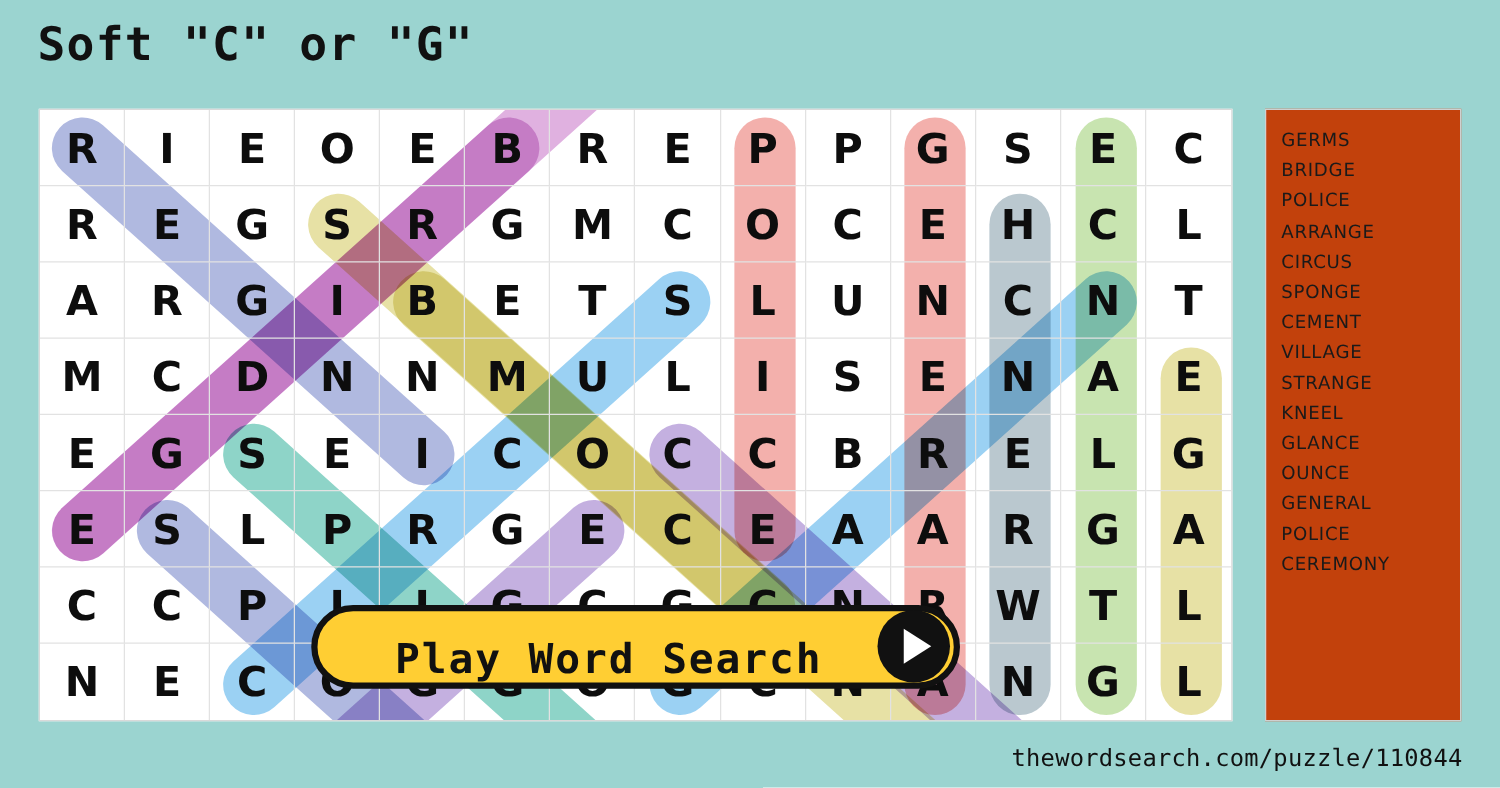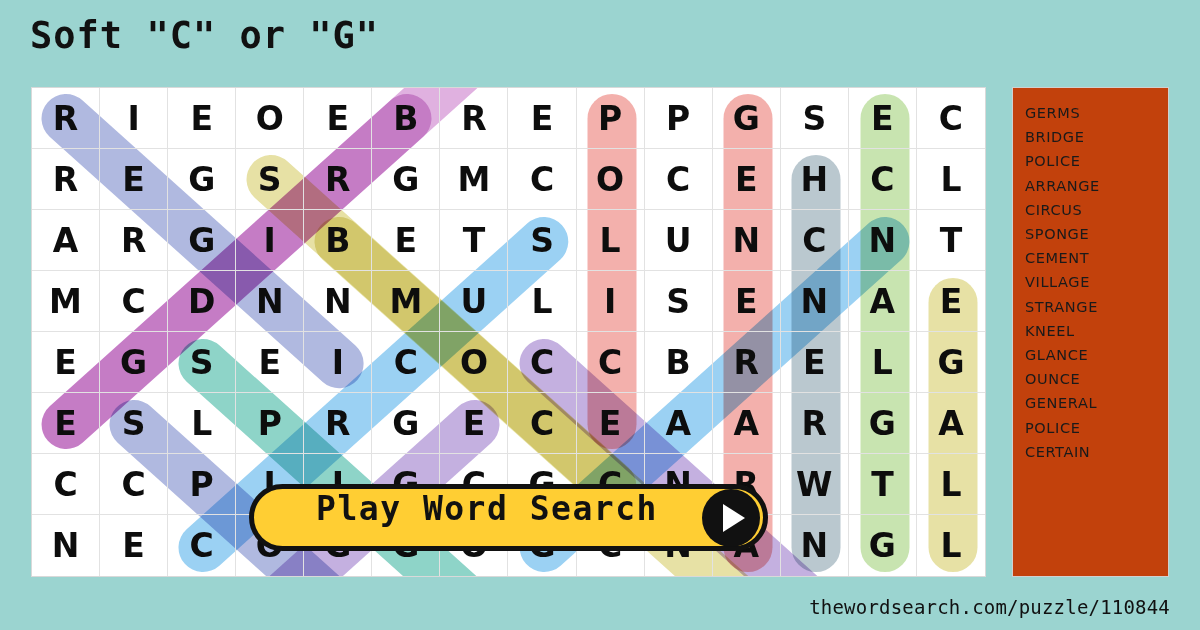--- a/index.html
+++ b/index.html
@@ -85,21 +85,21 @@
 
   
   #play-button{
     position:absolute;
     left:249px; top:484px;
     width:519px; height:67px;
     background:#FFCE33;
     border:5px solid #111111;
     border-radius:999px;
     box-sizing:border-box;
-    display:flex;align-items:flex-start;
+    display:flex;align-items:flex-end;
     z-index:10;
     cursor:pointer;
   }
   #play-label{
     flex:1;
     text-align:center;
     font-family:"DejaVu Sans Mono","Liberation Mono",monospace;
     font-size:33px;
     font-weight:bold;
     color:#111111;
@@ -285,21 +285,21 @@
     <div class="word-item">CIRCUS</div>
     <div class="word-item">SPONGE</div>
     <div class="word-item">CEMENT</div>
     <div class="word-item">VILLAGE</div>
     <div class="word-item">STRANGE</div>
     <div class="word-item">KNEEL</div>
     <div class="word-item">GLANCE</div>
     <div class="word-item">OUNCE</div>
     <div class="word-item">GENERAL</div>
     <div class="word-item">POLICE</div>
-    <div class="word-item">CERTAIN</div>
+    <div class="word-item">CEREMONY</div>
   </div>
 
 <div id="play-button">
   <span id="play-label">Play Word Search</span>
   <span id="play-icon">
     <span class="circ"></span>
       <span class="tri"></span>
   </span>
 </div>
 

